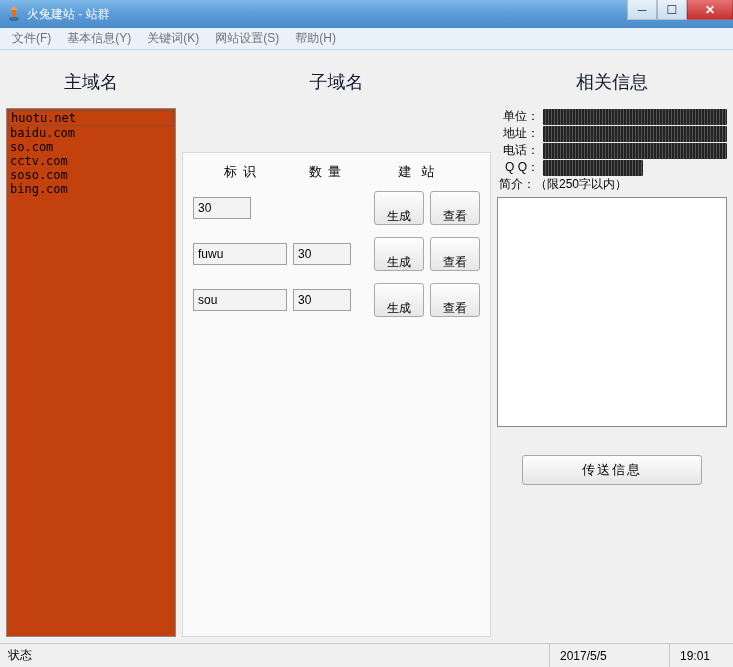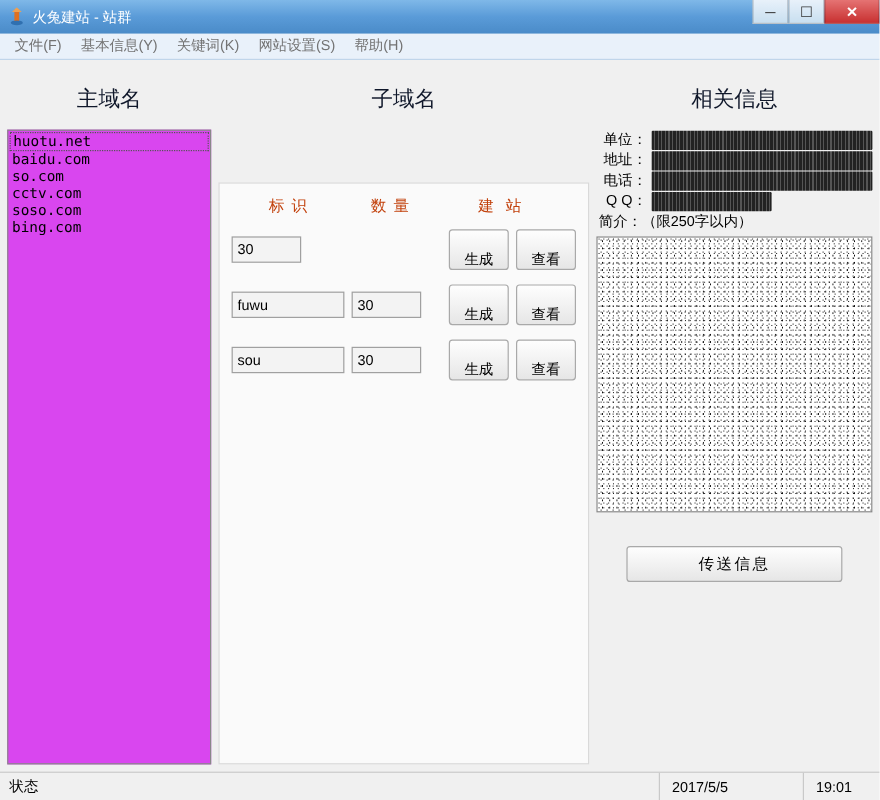--- a/index.html
+++ b/index.html
@@ -64,21 +64,21 @@
   
   .col-title {
     font-size: 18px;
     text-align: center;
     padding: 14px 0 14px 0;
     color: #0f172a;
   }
   
   
   .listbox {
-    background: #d946ef;
+    background: #c2410c;
     border: 1px solid #888;
     flex: 1;
     padding: 1px;
     overflow: auto;
   }
   .listbox .li {
     font-size: 12px;
     padding: 0 2px;
     line-height: 14px;
     font-family: "SimSun", monospace;
@@ -93,21 +93,21 @@
     border: 1px solid #d9d9d9;
     flex: 1;
     padding: 6px 10px;
     display: flex;
     flex-direction: column;
   }
   .mid-header {
     display: flex;
     padding: 4px 0 10px 0;
     font-size: 13px;
-    color: #c2410c;
+    color: #000000;
   }
   .mid-header .h1 { width: 100px; text-align: center; letter-spacing: 6px; }
   .mid-header .h2 { width: 70px; text-align: center; letter-spacing: 6px; }
   .mid-header .h3 { flex: 1; text-align: center; letter-spacing: 10px; }
   .row {
     display: flex;
     align-items: center;
     gap: 6px;
     margin-bottom: 12px;
   }

